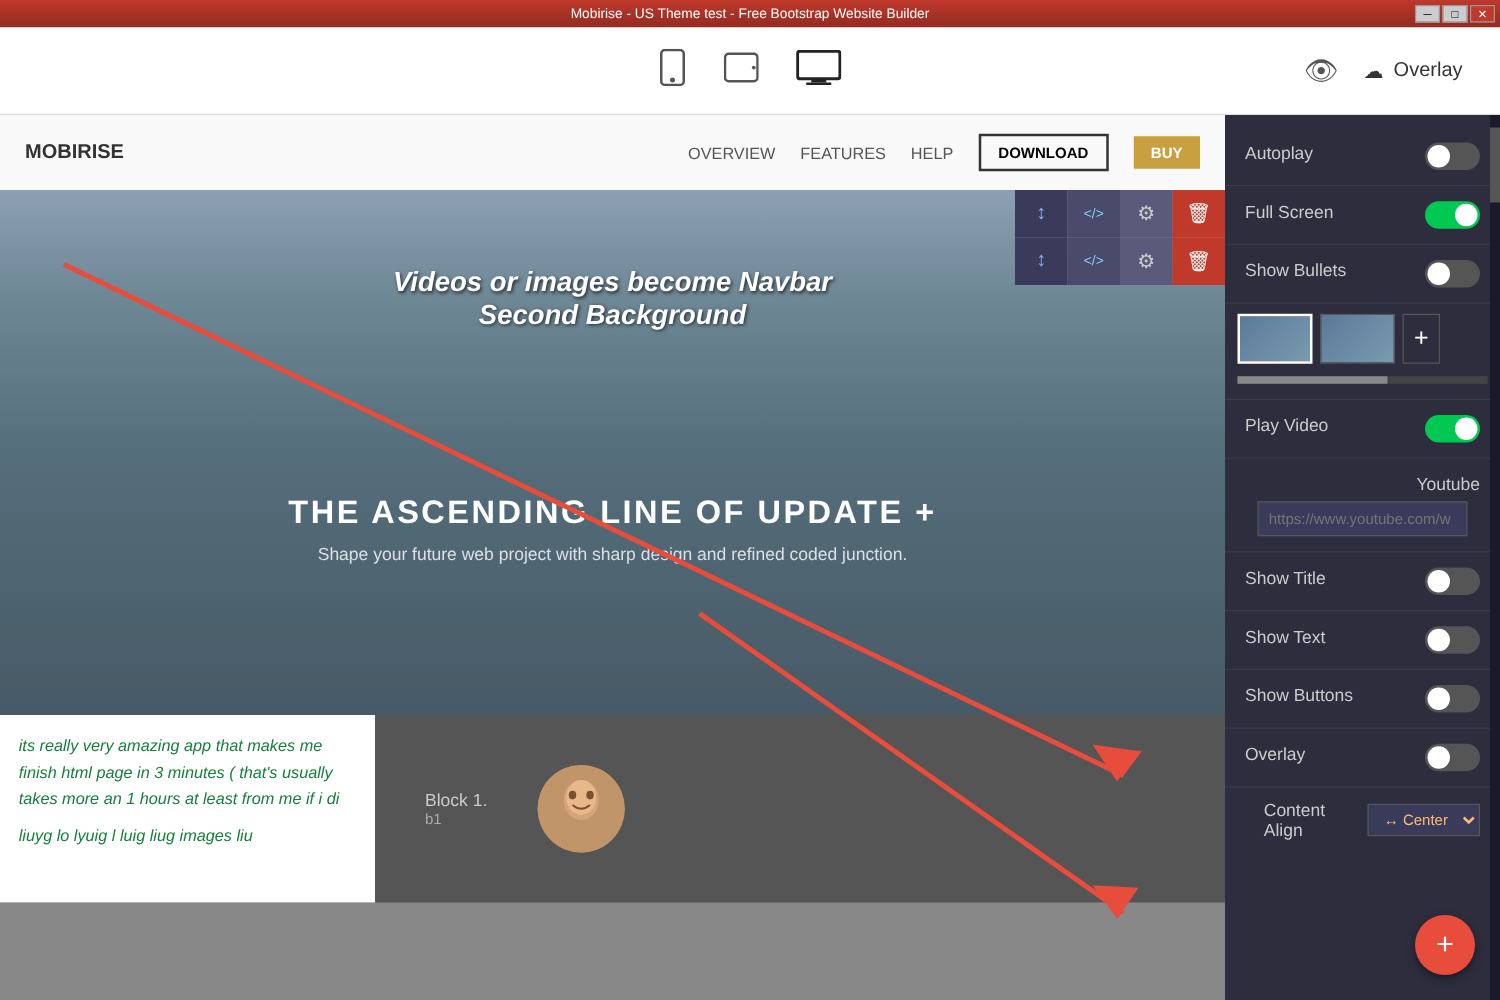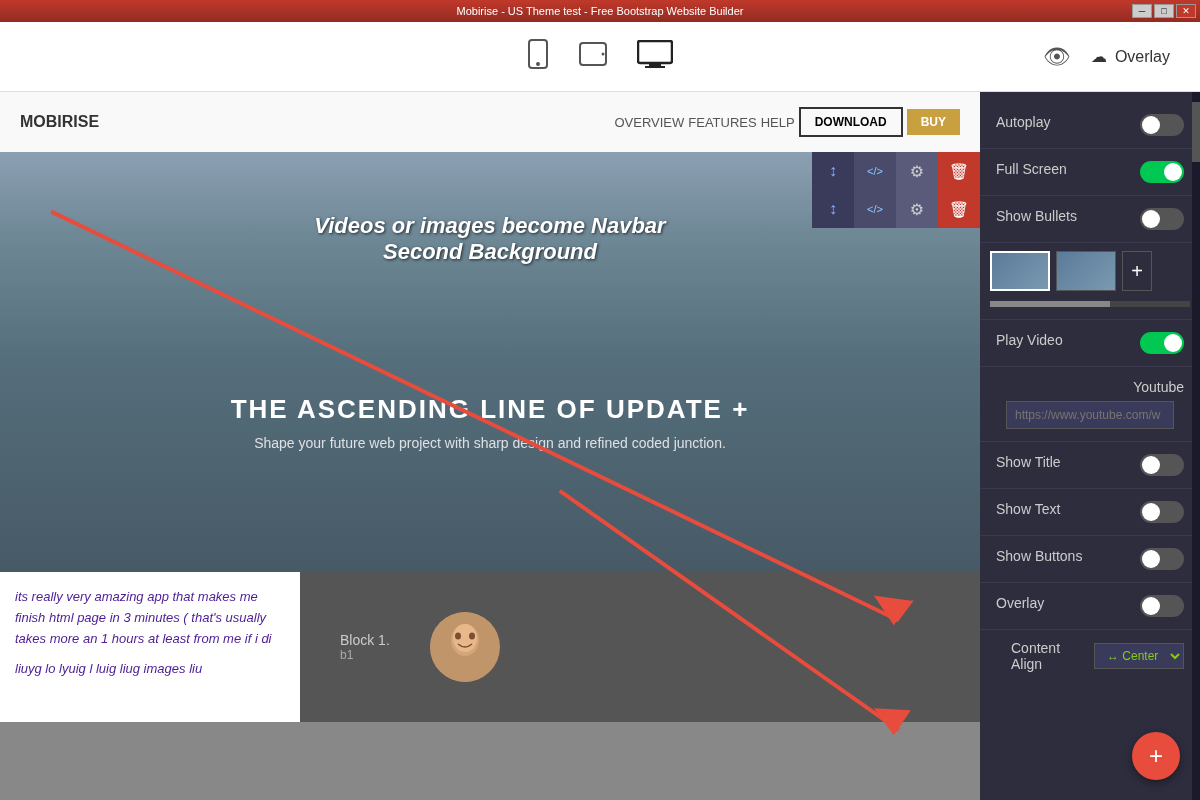--- a/index.html
+++ b/index.html
@@ -102,21 +102,21 @@
       background: rgba(255,255,255,0.95);
       height: 60px;
       display: flex;
       align-items: center;
       justify-content: space-between;
       padding: 0 20px;
       position: relative;
       z-index: 2;
     }
     .preview-brand { font-weight: bold; font-size: 16px; color: #333; }
-    .preview-nav-links { display: flex; gap: 4px; align-items: center; }
+    .preview-nav-links { display: flex; gap: 20px; align-items: center; }
     .preview-nav-link { color: #555; font-size: 13px; text-decoration: none; cursor: pointer; }
     .preview-btn-download {
       border: 2px solid #333;
       padding: 6px 14px;
       font-size: 12px;
       font-weight: bold;
       cursor: pointer;
       background: transparent;
     }
     .preview-btn-buy {
@@ -177,21 +177,21 @@
       align-items: center;
       padding: 20px;
       position: relative;
     }
     .testimonial-box {
       background: white;
       width: 300px;
       padding: 15px;
       font-style: italic;
       font-size: 13px;
-      color: #4c1d95;
+      color: #15803d;
       line-height: 1.6;
       position: absolute;
       left: 0;
       top: 0;
       height: 100%;
     }
     .block-info {
       position: absolute;
       left: 340px;
       top: 50%;
@@ -346,21 +346,21 @@
     .content-align-row {
       display: flex;
       align-items: center;
       justify-content: space-between;
       padding: 10px 16px;
       margin-left: 15px;
     }
     .align-select {
       background: #3a3a5a;
       border: 1px solid #555;
-      color: #84cc16;
+      color: #fdba74;
       padding: 4px 8px;
       font-size: 12px;
     }
 
     
     .fab-btn {
       position: absolute;
       bottom: 20px;
       right: 20px;
       width: 48px;

